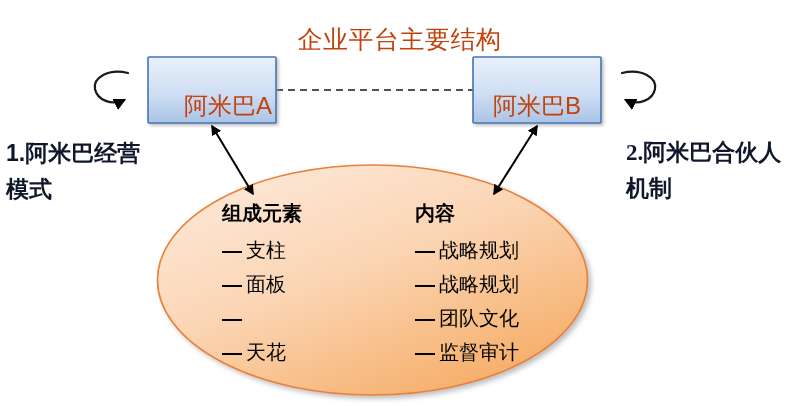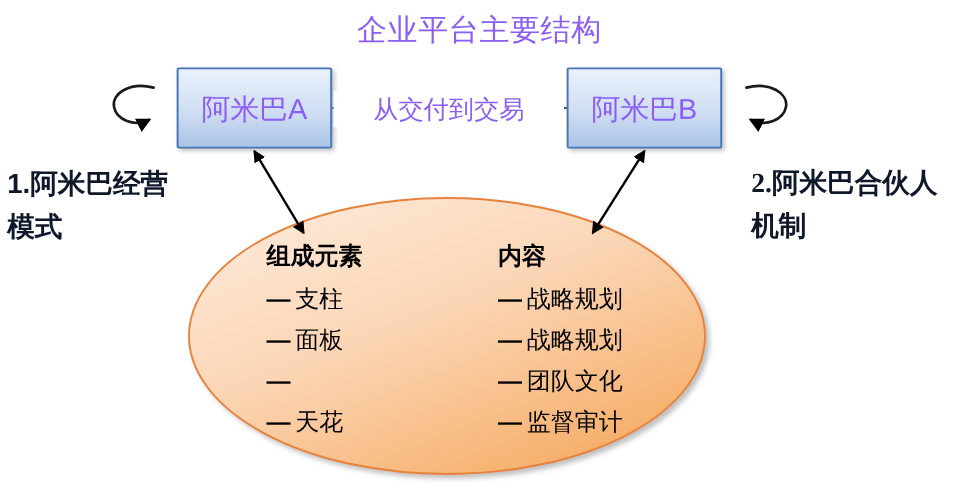--- a/index.html
+++ b/index.html
@@ -21,38 +21,39 @@
     position: absolute;
     left: 0;
     top: 0;
     width: 799px;
     height: 406px;
   }
   .node-text {
     position: absolute;
     z-index: 5;
     white-space: nowrap;
-    color: #8b5cf6;
+    color: #c2410c;
+    margin-top: 15px;
   }
   
   #title {
     left: 0;
     top: 8px;
     width: 799px;
     text-align: center;
     font-size: 25px;
     letter-spacing: 0.5px;
   }
   
   .box-label {
     font-size: 24px;
     text-align: center;
   }
   #box-a-label {
-    left: 148px;
+    left: 164px;
     top: 75px;
     width: 128px;
   }
   #box-b-label {
     left: 473px;
     top: 75px;
     width: 128px;
   }
   
   #link-label {
@@ -172,21 +173,20 @@
     <path d="M 128 73 C 108 68, 93 78, 95 89 C 97 100, 112 106, 124 100" fill="none" stroke="#1a1a1a" stroke-width="2.2" stroke-linecap="round" marker-end="url(#loopHeadR)"></path>
 
     <path d="M 622 73 C 642 68, 657 78, 655 89 C 653 100, 638 106, 626 100" fill="none" stroke="#1a1a1a" stroke-width="2.2" stroke-linecap="round" marker-end="url(#loopHeadL)"></path>
   </svg>
 
   <div class="node-text" id="title">企业平台主要结构</div>
 
   <div class="node-text box-label" id="box-a-label">阿米巴A</div>
   <div class="node-text box-label" id="box-b-label">阿米巴B</div>
 
-  <div class="node-text" id="link-label">从交付到交易</div>
 
   <div class="side-caption" id="caption-left">1.阿米巴经营模式</div>
   <div class="side-caption" id="caption-right">2.阿米巴合伙人机制</div>
 
   <div class="col" id="col-left">
     <div class="col-title">组成元素</div>
     <ul class="col-list">
       <li class="col-item">
         <span class="dash">—</span>
         <span>支柱</span>

